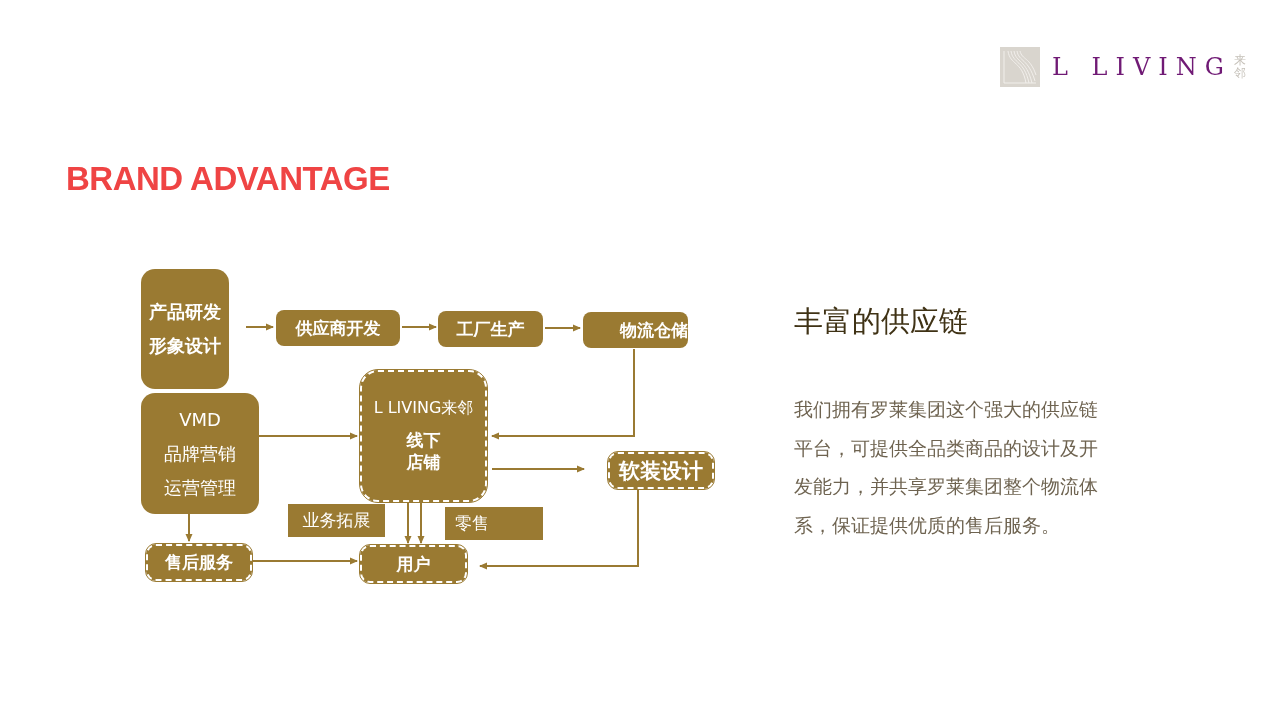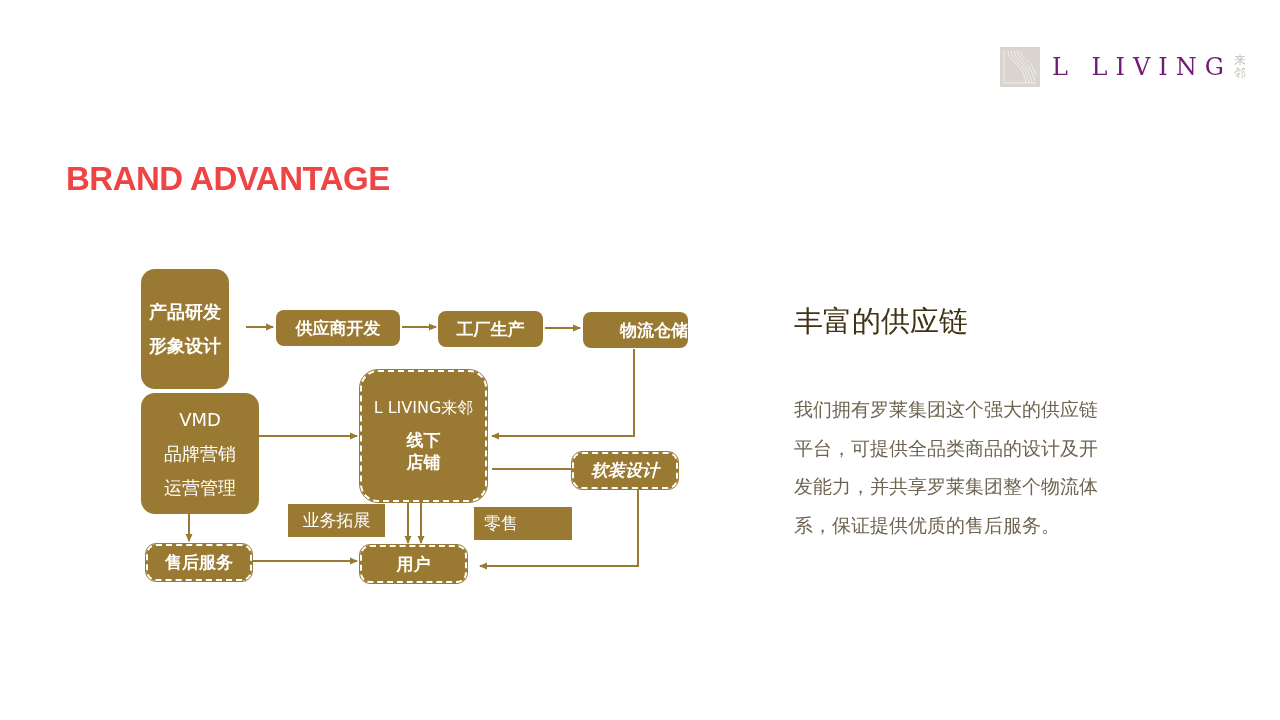--- a/index.html
+++ b/index.html
@@ -104,33 +104,33 @@
   <span>品牌营销</span>
   <span>运营管理</span>
 </div>
 
 <div class="box dashed" style="left:360px;top:370px;width:127px;height:132px;border-radius:18px;justify-content:flex-start;padding-top:26px;">
   <span style="font-size:16px;">L LIVING来邻</span>
   <span style="font-size:17px;font-weight:bold;margin-top:10px;line-height:22px;">线下</span>
   <span style="font-size:17px;font-weight:bold;line-height:22px;">店铺</span>
 </div>
 
-<div class="box dashed bold" style="left:572px;top:452px;width:106px;height:37px;font-size:17px;font-style:italic;">
+<div class="box dashed bold" style="left:608px;top:452px;width:106px;height:37px;font-size:21px;">
   <span>软装设计</span>
 </div>
 
 <div class="box dashed bold" style="left:146px;top:544px;width:106px;height:37px;font-size:17px;">
   <span>售后服务</span>
 </div>
 
 <div class="box flat" style="left:288px;top:504px;width:97px;height:33px;font-size:17px;">
   <span>业务拓展</span>
 </div>
 
-<div class="box flat" style="left:445px;top:507px;width:98px;height:33px;font-size:17px;align-items:flex-start;padding-left:10px;margin-left:29px;">
+<div class="box flat" style="left:445px;top:507px;width:98px;height:33px;font-size:17px;align-items:flex-start;padding-left:10px;">
   <span>零售</span>
 </div>
 
 <div class="box dashed bold" style="left:360px;top:545px;width:107px;height:38px;font-size:17px;">
   <span>用户</span>
 </div>
 
 <div class="sub-title">丰富的供应链</div>
 <div class="body-text">
   <span>我们拥有罗莱集团这个强大的供应链</span>

